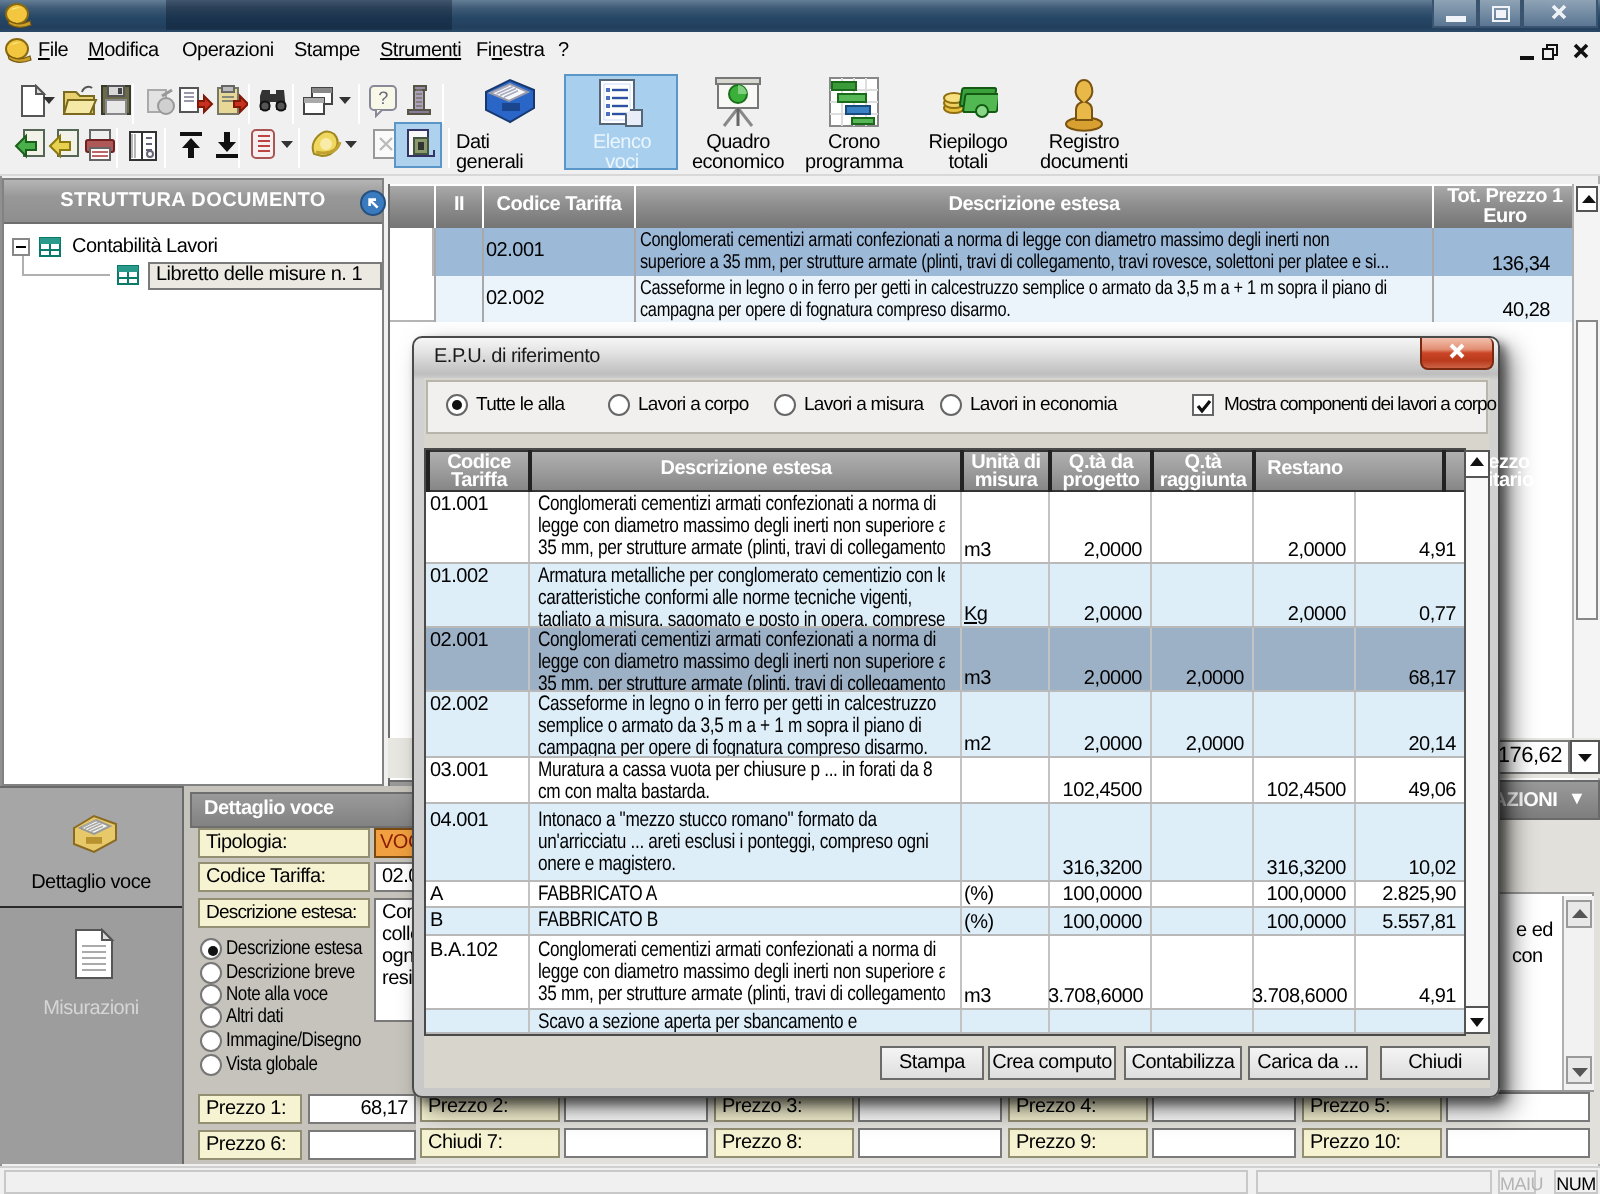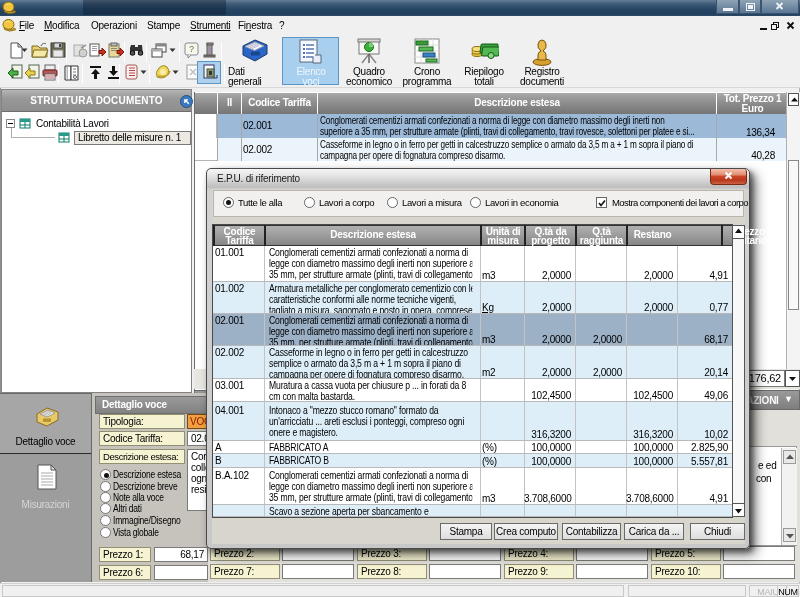--- a/index.html
+++ b/index.html
@@ -414,34 +414,34 @@
 
 <div id="prezzi">
     <div class="abs yl nw" style="left:210px;top:546px;width:70px;height:15px;">Prezzo 2:</div>
     <div class="abs fld" style="left:282px;top:546px;width:72px;height:15px;"></div>
     <div class="abs yl nw" style="left:357px;top:546px;width:70px;height:15px;">Prezzo 3:</div>
     <div class="abs fld" style="left:429px;top:546px;width:72px;height:15px;"></div>
     <div class="abs yl nw" style="left:504px;top:546px;width:70px;height:15px;">Prezzo 4:</div>
     <div class="abs fld" style="left:576px;top:546px;width:72px;height:15px;"></div>
     <div class="abs yl nw" style="left:651px;top:546px;width:70px;height:15px;">Prezzo 5:</div>
     <div class="abs fld" style="left:723px;top:546px;width:72px;height:15px;"></div>
-    <div class="abs yl nw" style="left:210px;top:564px;width:70px;height:15px;">Prezzo 7:</div>
+    <div class="abs yl nw" style="left:210px;top:564px;width:70px;height:15px;">Chiudi 7:</div>
     <div class="abs fld" style="left:282px;top:564px;width:72px;height:15px;"></div>
     <div class="abs yl nw" style="left:357px;top:564px;width:70px;height:15px;">Prezzo 8:</div>
     <div class="abs fld" style="left:429px;top:564px;width:72px;height:15px;"></div>
     <div class="abs yl nw" style="left:504px;top:564px;width:70px;height:15px;">Prezzo 9:</div>
     <div class="abs fld" style="left:576px;top:564px;width:72px;height:15px;"></div>
     <div class="abs yl nw" style="left:651px;top:564px;width:70px;height:15px;">Prezzo 10:</div>
     <div class="abs fld" style="left:723px;top:564px;width:72px;height:15px;"></div>
   </div>
 
 <div class="abs" style="left:0;top:583px;width:800px;height:14px;background:#f0f0f0;border-top:1px solid #d0d0d0;">
   <div class="abs" style="left:2px;top:1px;width:622px;height:12px;border:1px solid #c8c8c8;"></div>
   <div class="abs" style="left:628px;top:1px;width:118px;height:12px;border:1px solid #c8c8c8;"></div>
-  <div class="abs" style="left:749px;top:1px;width:38px;height:12px;border:1px solid #c8c8c8;color:#b4b4b4;text-align:center;font-size:9px;line-height:12px;">MAIU</div>
+  <div class="abs" style="left:749px;top:1px;width:19px;height:12px;border:1px solid #c8c8c8;color:#b4b4b4;text-align:center;font-size:9px;line-height:12px;">MAIU</div>
   <div class="abs" style="left:777px;top:1px;width:22px;height:12px;border:1px solid #c8c8c8;font-size:9px;line-height:12px;text-align:center;overflow:hidden;">NUM</div>
 </div>
 
 <div class="abs" id="dialog" style="left:206px;top:168px;width:544px;height:381px;background:linear-gradient(180deg,#f6f6f6 0px,#e3e3e3 7px,#bebebe 18px,#d2d2d2 21px,#c8c8c8 100%);border:1px solid #4a4a4a;border-radius:5px;box-shadow:3px 3px 5px rgba(0,0,0,0.45), 6px 6px 12px rgba(0,0,0,0.5);">
   <div class="abs" style="left:10px;top:4px;color:#1a1a1a;">E.P.U. di riferimento</div>
   <div class="abs" style="left:503px;top:0px;width:37px;height:16px;background:linear-gradient(180deg,#f3c0ad 0%,#e28e72 38%,#cb4526 50%,#b93a1c 75%,#cc6245 100%);border:1px solid #7a2a10;border-top:none;border-radius:0 3px 4px 4px;"><svg width="35" height="14">
         <path d="M14.5 3.5 L20.5 9.5 M20.5 3.5 L14.5 9.5" stroke="#fff" stroke-width="2"></path>
       </svg></div>
 
   <div class="abs" style="left:5px;top:20px;width:533px;height:355px;background:#d8d5cd;"></div>

